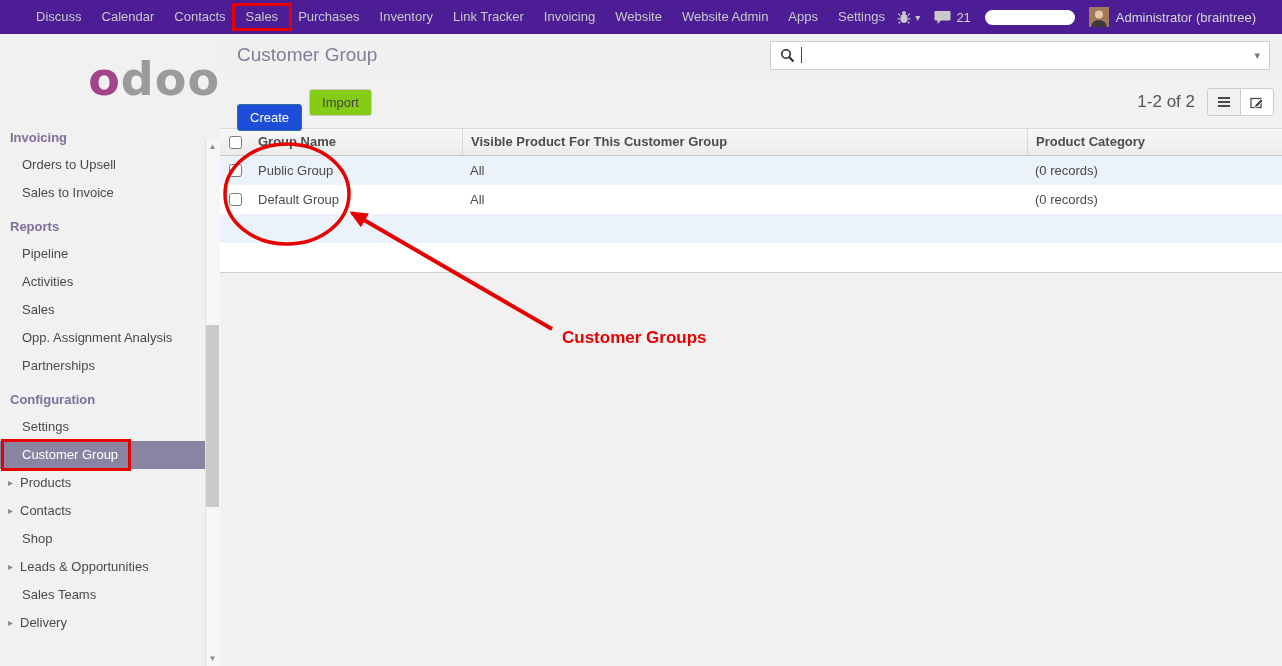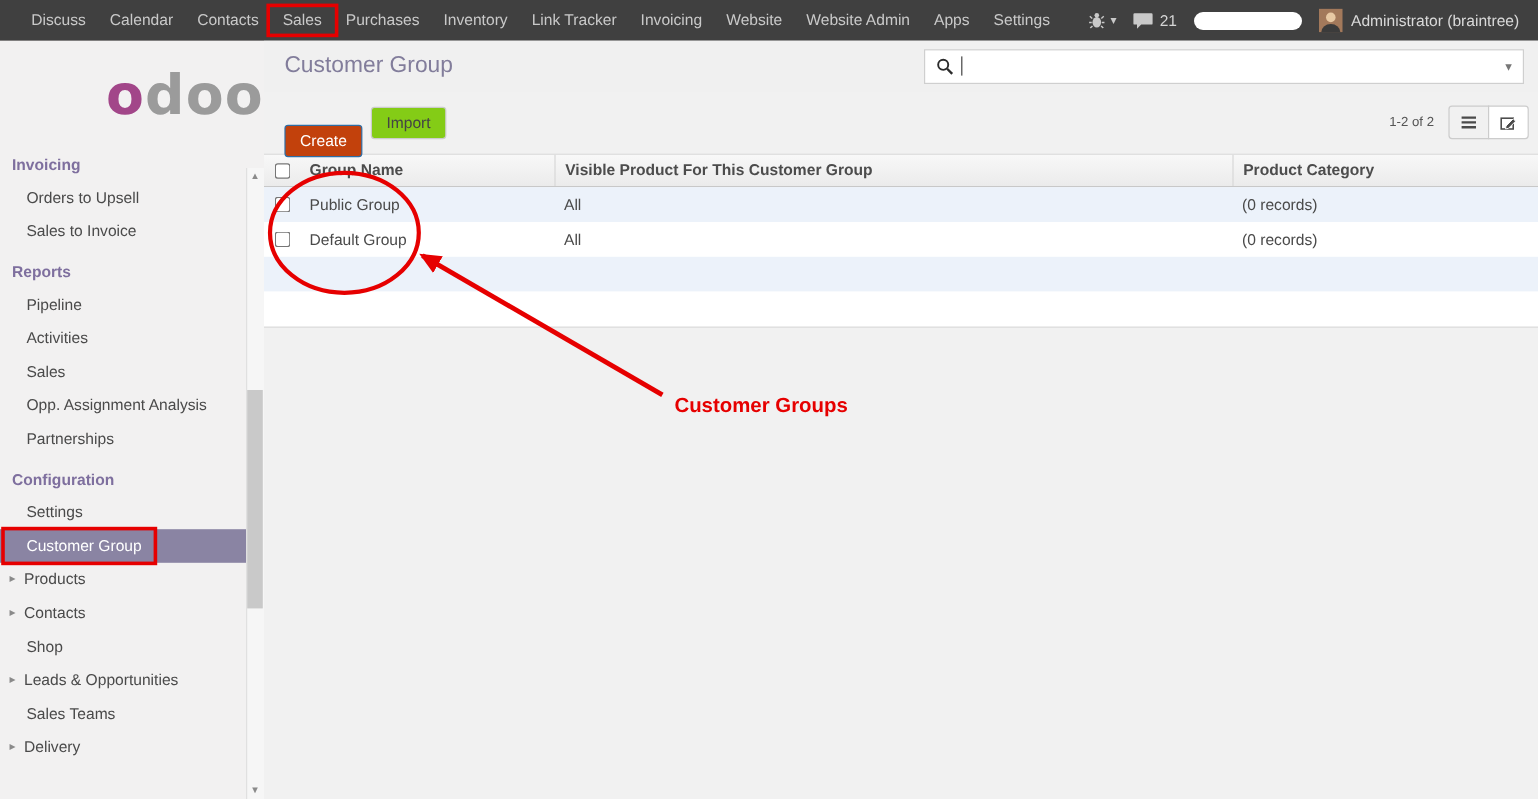--- a/index.html
+++ b/index.html
@@ -7,23 +7,23 @@
   .page {
     position: relative;
     width: 1282px; height: 666px;
     background: #fff;
     font-family: "Liberation Sans", sans-serif;
     overflow: hidden;
   }
 
   
   .topbar {
-    height: 34px; background: #404040;
+    height: 34px; background: #4c1d95;
     display: flex; align-items: center; justify-content: space-between;
-    padding: 0 16px;
+    padding: 0 26px;
   }
   .topnav { display: flex; align-items: center; height: 100%; }
   .menu-item {
     position: relative;
     color: #c9c9c9; font-size: 13px; line-height: 34px;
     padding: 0 10px; white-space: nowrap; cursor: pointer;
   }
   .red-frame {
     position: absolute; left: -4px; right: -4px; top: 3px; bottom: 3px;
     border: 3px solid #e60000; pointer-events: none; z-index: 20;
@@ -102,24 +102,24 @@
   .text-cursor { width: 1px; height: 16px; background: #444; }
   .search-input { flex: 1; border: none; outline: none; font-size: 13px; background: transparent; font-family: "Liberation Sans", sans-serif; }
   .search-caret { color: #777; font-size: 11px; cursor: pointer; }
 
   .control-bar { height: 52px; display: flex; align-items: center; padding: 0 8px 0 17px; }
   .btn {
     font-family: "Liberation Sans", sans-serif;
     font-size: 13px; padding: 5px 12px; border-radius: 3px; cursor: pointer;
     background: #84cc16; border: 1px solid #ccc; color: #444;
   }
-  .btn.primary { background: #c2410c; border-color: #2e6da4; color: #fff; margin-top: 30px; }
+  .btn.primary { background: #1d4ed8; border-color: #2e6da4; color: #fff; margin-top: 30px; }
   .btn + .btn { margin-left: 7px; }
   .control-right { margin-left: auto; display: flex; align-items: center; gap: 12px; }
-  .pagination { font-size: 11px; color: #555; }
+  .pagination { font-size: 17px; color: #555; }
   .view-switcher { display: flex; }
   .vs-btn {
     width: 34px; height: 28px; background: #fff; border: 1px solid #ccc;
     display: flex; align-items: center; justify-content: center; cursor: pointer;
   }
   .vs-btn:first-child { border-radius: 3px 0 0 3px; background: #f1f1f1; }
   .vs-btn:last-child { border-radius: 0 3px 3px 0; margin-left: -1px; }
 
   
   .listview { background: #fff; border-bottom: 1px solid #cfcfcf; }

